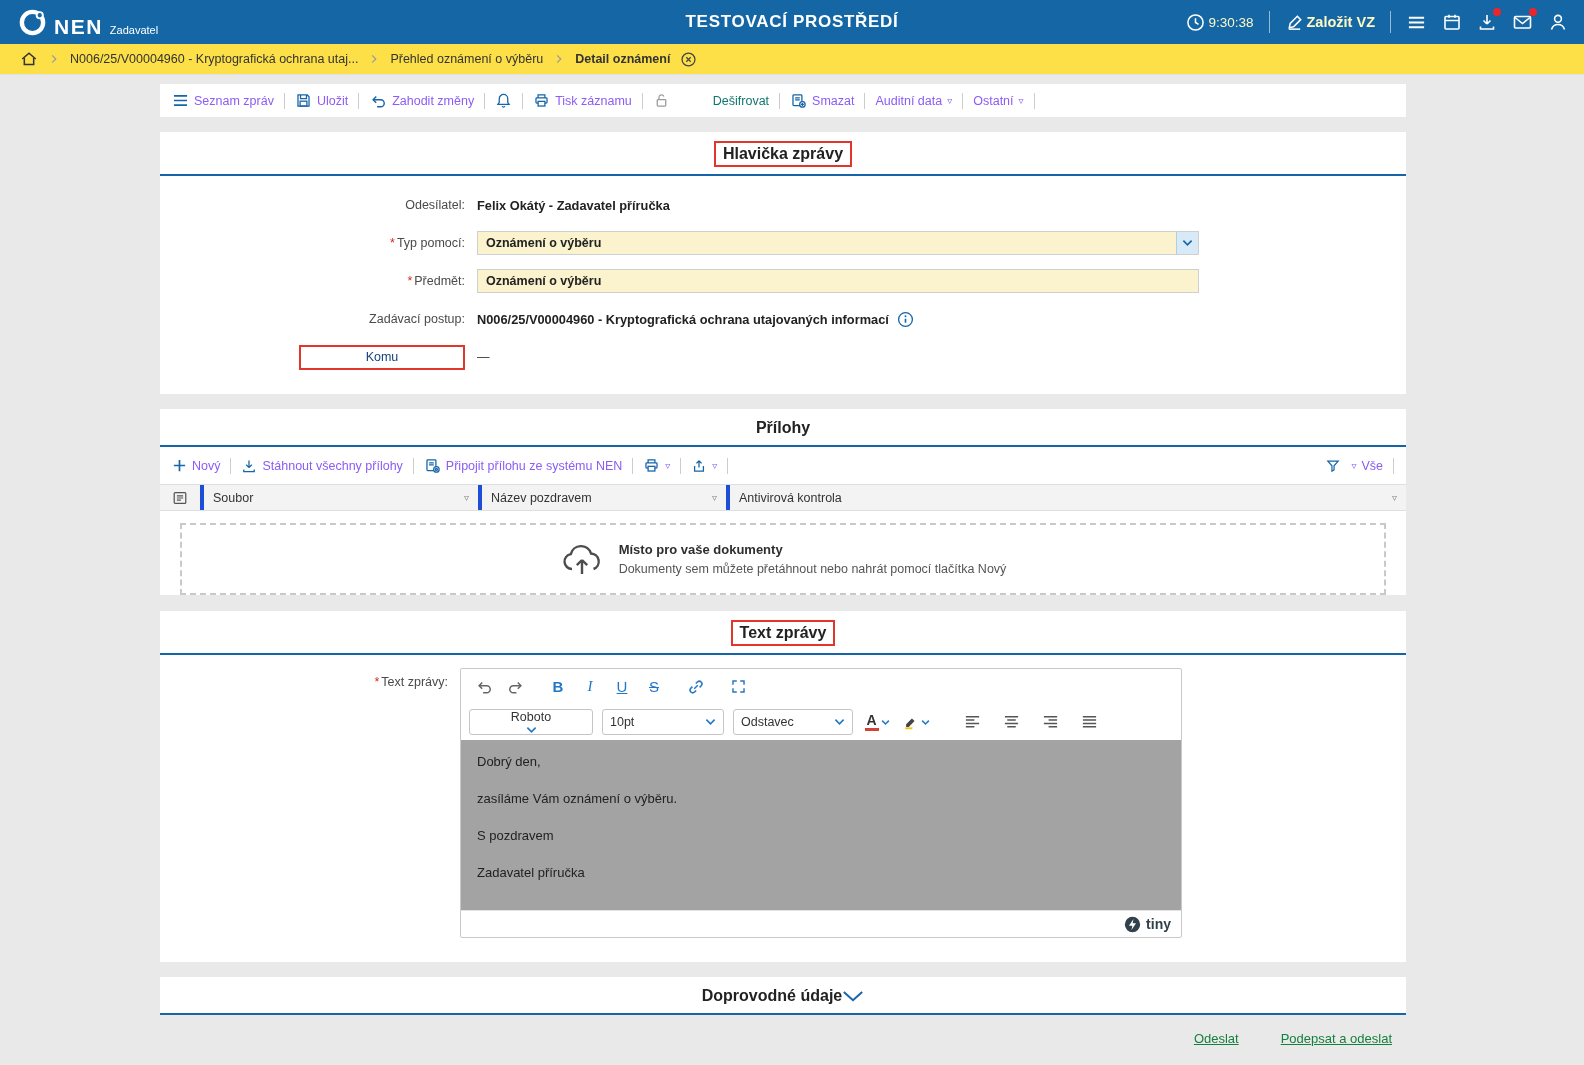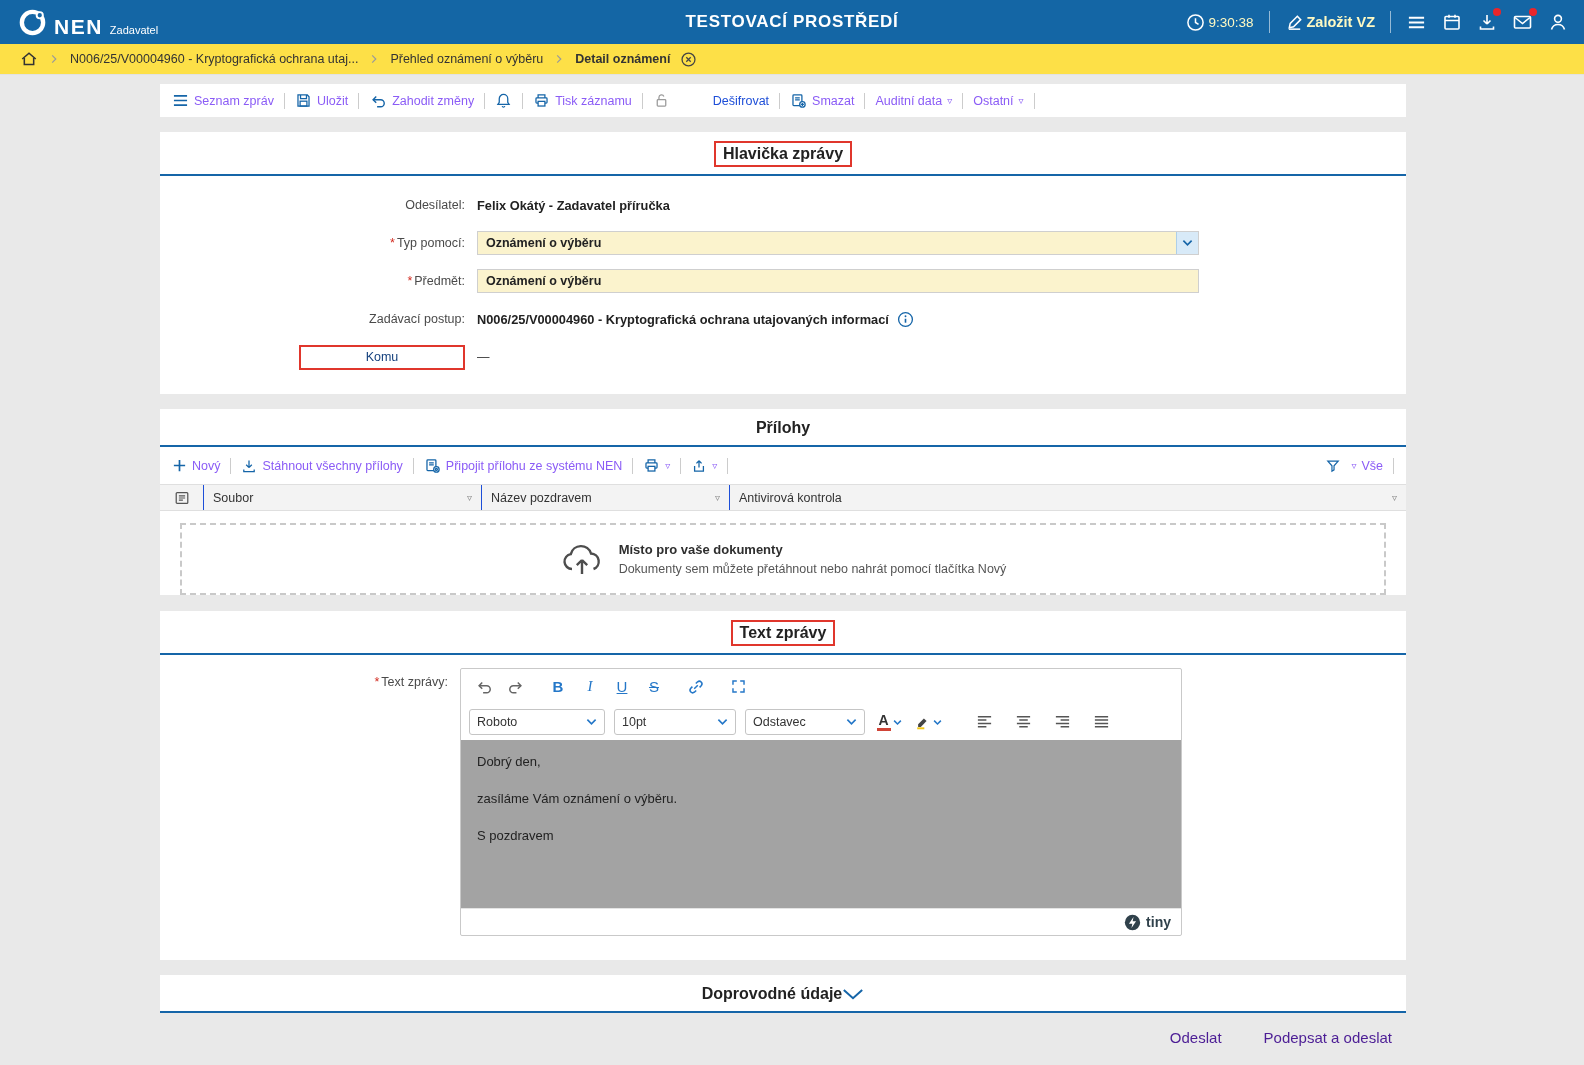--- a/index.html
+++ b/index.html
@@ -42,21 +42,21 @@
   .crumb.current { font-weight: bold; }
   .home-btn { background: none; border: none; padding: 0; cursor: pointer; color: #333; display: flex; }
   .close-btn { background: none; border: none; padding: 0; cursor: pointer; color: #444; display: flex; }
 
   
   .page { width: 1246px; margin: 9px 0 0 160px; }
 
   
   .cmdbar { background: #fff; height: 33px; display: flex; align-items: center; gap: 10px; padding: 0 12px; }
   .cmd { display: flex; align-items: center; gap: 5px; color: #8b5cf6; background: none; border: none; font: inherit; font-size: 12.5px; cursor: pointer; padding: 0; }
-  .cmd.disabled { color: #1d4ed8; cursor: default; gap: 43px; }
+  .cmd.disabled { color: #0f766e; cursor: default; gap: 43px; }
   .vsep { width: 1px; height: 16px; background: #CCC; }
   .dd { font-size: 10px; line-height: 1; }
   .dd.gray { color: #8A8A8A; }
 
   
   .section { background: #fff; margin-top: 15px; }
   .section-head {
     padding: 9px 14px 7px; border-bottom: 2px solid #1565A8;
     display: flex; align-items: center; justify-content: center; min-height: 38px;
   }
@@ -76,21 +76,21 @@
   .text-input { width: 722px; height: 24px; background: #FBF3CD; border: 1px solid #CFCFCF; font: inherit; font-weight: bold; color: #222; padding: 0 8px; }
   .info-btn { background: none; border: none; padding: 0; margin-left: 8px; cursor: pointer; display: flex; }
   .komu-cell { display: flex; justify-content: flex-end; }
   .komu-box { border: 2px solid #E0362C; width: 166px; height: 25px; display: flex; align-items: center; justify-content: center; color: #15417E; cursor: pointer; background: none; font: inherit; }
   .dash-value { color: #333; }
 
   
   .attach-toolbar { display: flex; align-items: center; gap: 10px; padding: 0 12px; height: 37px; }
   .attach-toolbar .spacer { flex: 1; }
   .grid-head { display: flex; align-items: stretch; height: 27px; background: #F3F3F3; border-top: 1px solid #DFDFDF; border-bottom: 1px solid #DFDFDF; color: #333; font-size: 12.5px; }
-  .gh-cell { display: flex; align-items: center; padding: 0 9px; border-right: 1px solid #1d4ed8; cursor: pointer; }
+  .gh-cell { display: flex; align-items: center; padding: 0 9px; border-right: 4px solid #1d4ed8; cursor: pointer; }
   .gh-icon-cell { width: 44px; justify-content: center; }
   .gh-soubor { width: 278px; }
   .gh-nazev { width: 248px; }
   .gh-av { flex: 1; border-right: none; }
   .gh-filter { margin-left: auto; background: none; border: none; cursor: pointer; color: #8A8A8A; font-size: 10px; padding: 0; }
   .dropzone { margin: 12px 20px 16px; border: 2px dashed #C9C9C9; min-height: 72px; display: flex; align-items: center; justify-content: center; gap: 15px; cursor: pointer; }
   .dz-text { text-align: left; }
   .dz-title { font-weight: bold; color: #2E2E2E; font-size: 13px; }
   .dz-sub { color: #555; margin-top: 5px; }
 
@@ -102,38 +102,38 @@
   .ed-toolbar2 { display: flex; align-items: center; height: 36px; padding: 0 8px; gap: 9px; }
   .ed-btn { width: 30px; height: 28px; display: flex; align-items: center; justify-content: center; background: none; border: none; cursor: pointer; color: #666; border-radius: 3px; padding: 0; }
   .ed-btn.blue { color: #2477C8; }
   .ltr { font-size: 15px; color: #2477C8; }
   .ltr.b { font-weight: bold; }
   .ltr.i { font-style: italic; font-family: "Liberation Serif", serif; }
   .ltr.u { text-decoration: underline; }
   .ltr.s { text-decoration: line-through; }
   .gap8 { width: 8px; }
   .ed-select { height: 26px; border: 1px solid #C5C5C5; border-radius: 3px; background: #fff; display: flex; align-items: center; justify-content: space-between; padding: 0 7px; color: #333; cursor: pointer; font: inherit; }
-  .sel-font { width: 136px; }
+  .sel-font { width: 124px; flex-direction: column; }
   .sel-size { width: 122px; }
   .sel-block { width: 120px; }
   .acolor { display: flex; flex-direction: column; align-items: center; line-height: 1; }
   .acolor .a { font-size: 14px; font-weight: bold; color: #333; }
   .abar { width: 14px; height: 3px; background: #D04437; margin-top: 1px; }
   .mini-chev { margin-left: 2px; }
   .ed-content { background: #a3a3a3; padding: 14px 16px 8px; min-height: 168px; font-size: 13px; color: #222; cursor: text; }
   .ed-content p { margin: 0 0 21px; line-height: 16px; }
   .ed-footer { height: 27px; border-top: 1px solid #E4E4E4; display: flex; align-items: center; justify-content: flex-end; gap: 5px; padding: 0 10px; }
   .tiny-text { font-weight: bold; color: #30414B; font-size: 14px; }
 
   
   .collapse-btn { background: none; border: none; padding: 0; cursor: pointer; display: flex; }
 
   
   .bottombar { display: flex; justify-content: flex-end; gap: 42px; padding: 16px 192px 0 0; }
-  .bottom-btn { background: none; border: none; font: inherit; font-size: 15px; color: #4c1d95; cursor: pointer; padding: 0; }
+  .bottom-btn { background: none; border: none; font: inherit; font-size: 13px; color: #15803d; cursor: pointer; padding: 0; text-decoration: underline; }
 </style>
 </head>
 <body>
 
 <header class="topbar">
   <div class="logo">
     <span class="logo-ring">
       <svg width="29" height="29" viewBox="0 0 30 30">
           <circle cx="15" cy="15" r="11" fill="none" stroke="#fff" stroke-width="4.5"></circle>
           <circle cx="22.5" cy="7.5" r="3.2" fill="#1466A5" stroke="#fff" stroke-width="2"></circle>
@@ -662,20 +662,21 @@
                   <path d="M2 1.5h14M2 5h14M2 8.5h14M2 12h14"></path>
                 </svg>
             </span>
           </button>
         </div>
 
         <div class="ed-content">
           <p>Dobrý den,</p>
           <p>zasíláme Vám oznámení o výběru.</p>
           <p>S pozdravem</p>
+          <p>Zadavatel příručka</p>
         </div>
 
         <div class="ed-footer">
           <span>
             <svg width="17" height="17" viewBox="0 0 20 20">
                 <circle cx="10" cy="10" r="9" fill="#30414B"></circle>
                 <path d="M11.2 3.5l-5.4 8h4l-1 5 5.4-8h-4z" fill="#fff"></path>
               </svg>
           </span>
           <span class="tiny-text">tiny</span>

